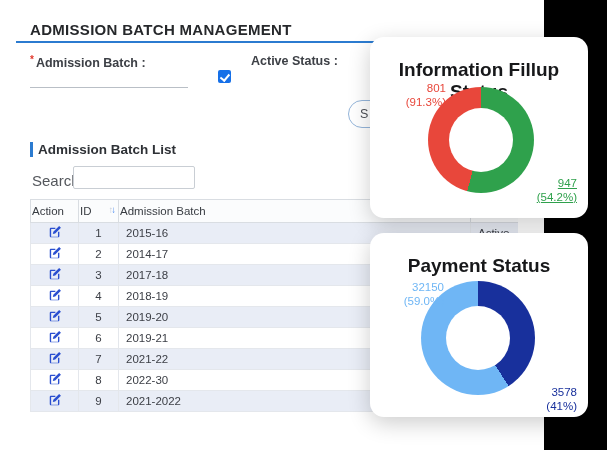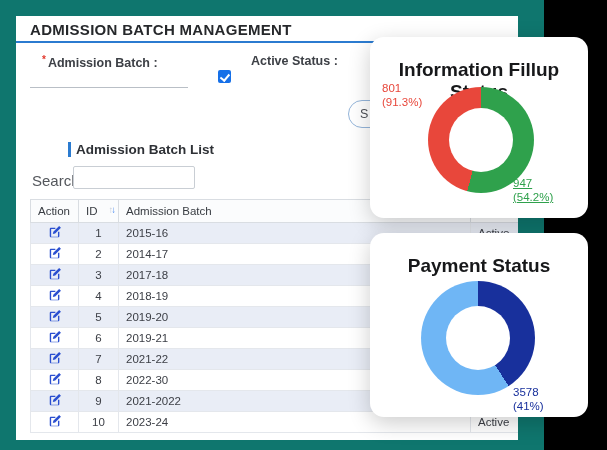--- a/index.html
+++ b/index.html
@@ -1,61 +1,61 @@
 <!DOCTYPE html>
 <html><head>
 <meta charset="utf-8">
 <style>
   * { margin:0; padding:0; box-sizing:border-box; }
   html,body { width:607px; height:450px; background:#000; overflow:hidden;
     font-family:"Liberation Sans", sans-serif; }
-  .stage { position:relative; width:544px; height:450px; background:#0f766e; }
+  .stage { position:relative; width:544px; height:450px; background:#ffffff; }
 
   
   .panel { position:absolute; left:16px; top:16px; width:502px; height:424px;
     background:#fff; overflow:hidden; }
   .page-title { position:absolute; left:14px; top:5px; font-size:15px; font-weight:700;
     color:#26282b; letter-spacing:.3px; }
   .title-rule { position:absolute; left:0; top:25px; width:100%; height:2px; }
 
   .form-label { position:absolute; top:38px; font-size:12.5px; font-weight:600; color:#3d4046; }
-  .lbl-batch { left:14px;margin-left:12px; }
+  .lbl-batch { left:14px; }
   .lbl-active { left:202px;margin-left:33px; }
   .req { color:#e2382c; font-size:10px; vertical-align:4px; margin-right:2px; }
   .underline-input { position:absolute; left:14px; top:52px; width:158px; height:20px;
     border:none; border-bottom:1px solid #b9bfc6; outline:none; background:transparent;
     font-size:12px; color:#333; }
   .checkbox { position:absolute; left:202px; top:54px; width:13px; height:13px;
     border-radius:2px; background:#c9ced4; cursor:pointer; }
   .checkbox.checked { background:#1670e8; }
   .checkbox.checked::after { content:""; position:absolute; left:4px; top:1.5px;
     width:3.5px; height:7px; border-right:2px solid #fff; border-bottom:2px solid #fff;
     transform:rotate(40deg); }
 
   .pill-btn { position:absolute; left:332px; top:84px; width:88px; height:28px;
     background:#fff; border:1px solid #94b5da; border-radius:14px; color:#4c4f55;
     font-size:12.5px; text-align:left; padding-left:11px; cursor:pointer;
     font-family:"Liberation Sans", sans-serif; }
 
-  .list-header { position:absolute; left:14px; top:126px; display:flex; align-items:flex-end;margin-left:38px; }
+  .list-header { position:absolute; left:14px; top:126px; display:flex; align-items:flex-end; }
   .accent-bar { display:inline-block; width:3px; height:15px; margin-right:5px; }
   .list-title { font-size:13.5px; font-weight:700; color:#2e3136; }
 
   .search-label { position:absolute; left:16px; top:156px; font-size:15px; color:#54575c; }
   .search-input { position:absolute; left:57px; top:150px; width:122px; height:23px;
     border:1px solid #c9ced4; border-radius:2px; outline:none; padding:0 5px;
     font-size:12px; color:#333; }
 
   
   table.batch-table { position:absolute; left:14px; top:183px; width:560px;
     border-collapse:collapse; table-layout:fixed; font-size:11.5px; color:#3b3e45; }
   .batch-table col.c1 { width:48px; } .batch-table col.c2 { width:40px; }
   .batch-table col.c3 { width:352px; } .batch-table col.c4 { width:120px; }
   .batch-table th { height:23px; font-weight:400; color:#383c42; text-align:left;
-    background:#fbfcfd; border:1px solid #d9dde2; padding:0 7px; }
+    background:#fbfcfd; border:1px solid #d9dde2; padding:0 1px; }
   .batch-table td { height:21px; border:1px solid #e4e7ec; padding:0 7px; }
   .batch-table tbody tr:nth-child(odd) { background:#e9edf6; }
   .batch-table tbody tr:nth-child(even) { background:#fff; }
   .th-action, .td-action { text-align:center; }
   .th-id { position:relative; }
   .td-id { text-align:center; }
   .sort-icons { position:absolute; right:4px; top:4px; font-size:9.5px; letter-spacing:-2px; }
   .sort-up { color:#c4cad3; } .sort-down { color:#4a8cf0; }
   .edit-btn { background:none; border:none; cursor:pointer; padding:0; line-height:0; }
   .edit-btn svg { width:14px; height:14px; }
@@ -65,21 +65,21 @@
     box-shadow:0 6px 22px rgba(0,0,0,.20); }
   .card-info { left:370px; top:37px; height:181px; }
   .card-pay  { left:370px; top:233px; height:184px; }
   .card-title { margin-top:22px; text-align:center; font-size:19px; font-weight:700; color:#17181a; }
   .donut { position:absolute; border-radius:50%; }
   .donut-hole { position:absolute; background:#fff; border-radius:50%; }
   .donut-info { left:58px; top:50px; width:106px; height:106px; }
   .donut-info .donut-hole { left:21px; top:21px; width:64px; height:64px; }
   .donut-pay { left:51px; top:48px; width:114px; height:114px; }
   .donut-pay .donut-hole { left:25px; top:25px; width:64px; height:64px; }
-  .slice-label { position:absolute; width:64px; text-align:left; font-size:11.5px;
+  .slice-label { position:absolute; width:64px; text-align:right; font-size:11.5px;
     line-height:14px; font-weight:400; }
   .lab-red   { left:12px;  top:44px; }
   .lab-green { left:143px; top:139px; }
   .lab-light { left:10px;  top:47px; }
   .lab-dark  { left:143px; top:152px; }
 </style>
 </head>
 <body>
 
 <div class="stage">
@@ -239,33 +239,20 @@
           <path d="M13 7.6v5c0 .8-.6 1.4-1.4 1.4H3.4C2.6 14 2 13.4 2 12.6V4.4C2 3.6 2.6 3 3.4 3h5v1.6H3.6v8.8h7.8V7.6H13z" fill="#2b4fd0"></path>
           <path d="M12.7 1.1l2.1 2.1-6.6 6.6-2.7.6.6-2.7z" fill="#2b4fd0"></path>
         </svg>
       </button>
     </td>
     <td class="td-id">9</td>
     <td class="td-batch">2021-2022</td>
     <td class="td-status">Active</td>
   </tr>
 
-  <tr>
-    <td class="td-action">
-      <button class="edit-btn">
-        <svg viewBox="0 0 16 16">
-          <path d="M13 7.6v5c0 .8-.6 1.4-1.4 1.4H3.4C2.6 14 2 13.4 2 12.6V4.4C2 3.6 2.6 3 3.4 3h5v1.6H3.6v8.8h7.8V7.6H13z" fill="#2b4fd0"></path>
-          <path d="M12.7 1.1l2.1 2.1-6.6 6.6-2.7.6.6-2.7z" fill="#2b4fd0"></path>
-        </svg>
-      </button>
-    </td>
-    <td class="td-id">10</td>
-    <td class="td-batch">2023-24</td>
-    <td class="td-status">Active</td>
-  </tr>
 </tbody>
     </table>
   </div>
 
   <div class="card card-info">
     <div class="card-title">Information Fillup Status</div>
     <div class="donut donut-info" style="background: conic-gradient(rgb(47, 161, 76) 0%, rgb(47, 161, 76) 54.2%, rgb(232, 71, 59) 54.2%, rgb(232, 71, 59) 100%);">
       <div class="donut-hole"></div>
     </div>
     <div class="slice-label lab-red" style="color: rgb(232, 71, 59);">
@@ -276,19 +263,23 @@
       <div>947</div>
       <div>(54.2%)</div>
     </div>
   </div>
 
   <div class="card card-pay">
     <div class="card-title">Payment Status</div>
     <div class="donut donut-pay" style="background: conic-gradient(rgb(24, 48, 156) 0%, rgb(24, 48, 156) 41%, rgb(111, 182, 245) 41%, rgb(111, 182, 245) 100%);">
       <div class="donut-hole"></div>
     </div>
+    <div class="slice-label lab-light" style="color: rgb(111, 182, 245);">
+      <div>32150</div>
+      <div>(59.0%)</div>
+    </div>
     <div class="slice-label lab-dark" style="color: rgb(24, 48, 156);">
       <div>3578</div>
       <div>(41%)</div>
     </div>
   </div>
 
 </div>
 
 </body></html>

